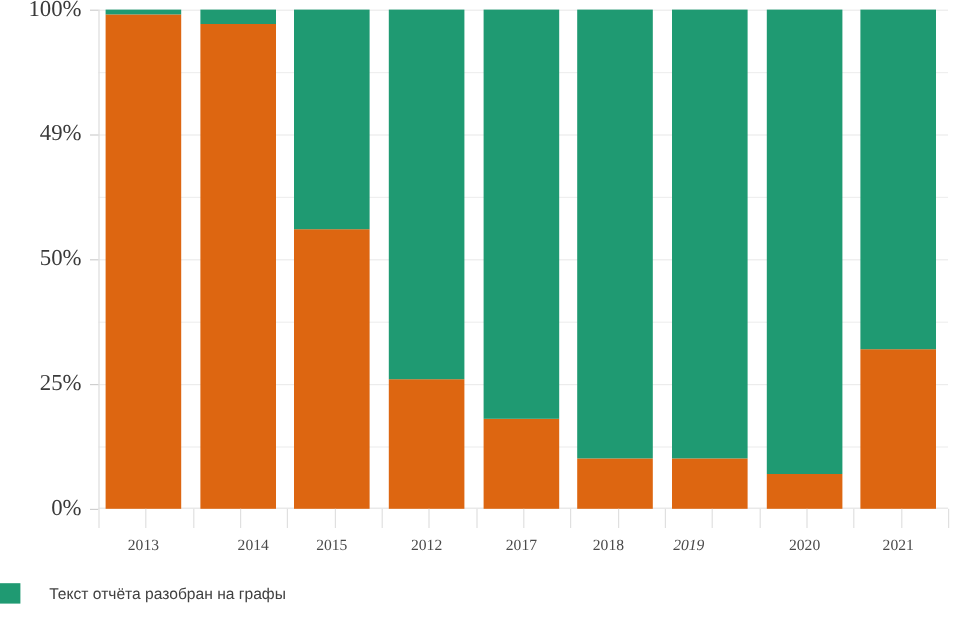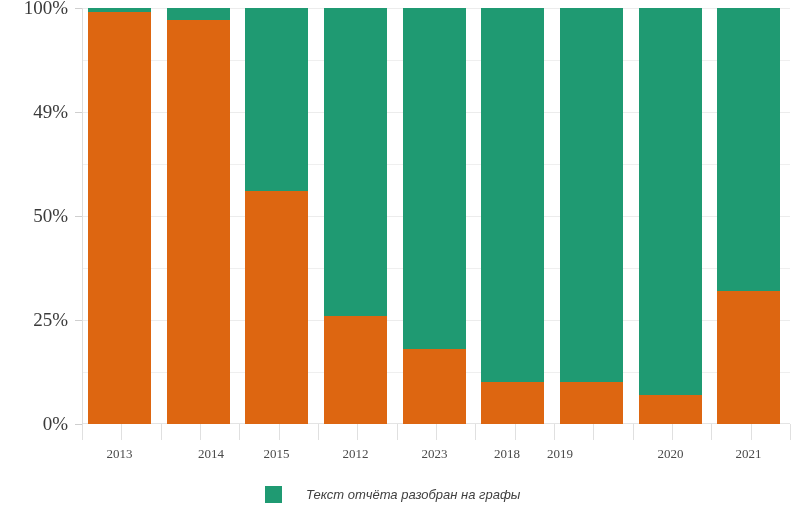--- a/index.html
+++ b/index.html
@@ -112,23 +112,21 @@
   .legend {
     position: absolute;
     left: 0;
     top: 482px;
     width: 800px;
   }
   .legend-row {
     display: flex;
     align-items: center;
     justify-content: flex-start;
-    padding-left: 265px;
     height: 24px;
-    font-style: italic;
   }
   .legend-swatch {
     width: 17px;
     height: 17px;
     flex: none;
   }
   .legend-label {
     margin-left: 24px;
     font-size: 13px;
     color: #404040;
@@ -230,27 +228,27 @@
     <div class="x-tick-mark" style="left: 200px;"></div>
     <div class="x-tick-label" style="left: 211px;">2014</div>
     <div class="x-tick-mark" style="left: 239px;"></div>
     <div class="x-tick-mark" style="left: 279px;"></div>
     <div class="x-tick-label" style="left: 276.5px;">2015</div>
     <div class="x-tick-mark" style="left: 318px;"></div>
     <div class="x-tick-mark" style="left: 357px;"></div>
     <div class="x-tick-label" style="left: 355.5px;">2012</div>
     <div class="x-tick-mark" style="left: 397px;"></div>
     <div class="x-tick-mark" style="left: 436px;"></div>
-    <div class="x-tick-label" style="left: 434.5px;">2023</div>
+    <div class="x-tick-label" style="left: 434.5px;">2017</div>
     <div class="x-tick-mark" style="left: 475px;"></div>
     <div class="x-tick-mark" style="left: 515px;"></div>
     <div class="x-tick-label" style="left: 507px;">2018</div>
     <div class="x-tick-mark" style="left: 554px;"></div>
     <div class="x-tick-mark" style="left: 593px;"></div>
-    <div class="x-tick-label" style="left: 560px;">2019</div>
+    <div class="x-tick-label" style="left: 574px; font-style: italic;">2019</div>
     <div class="x-tick-mark" style="left: 633px;"></div>
     <div class="x-tick-mark" style="left: 672px;"></div>
     <div class="x-tick-label" style="left: 670.5px;">2020</div>
     <div class="x-tick-mark" style="left: 711px;"></div>
     <div class="x-tick-mark" style="left: 751px;"></div>
     <div class="x-tick-label" style="left: 748.5px;">2021</div>
     <div class="x-tick-mark" style="left: 790px;"></div>
   </div>
 
 </body></html>

